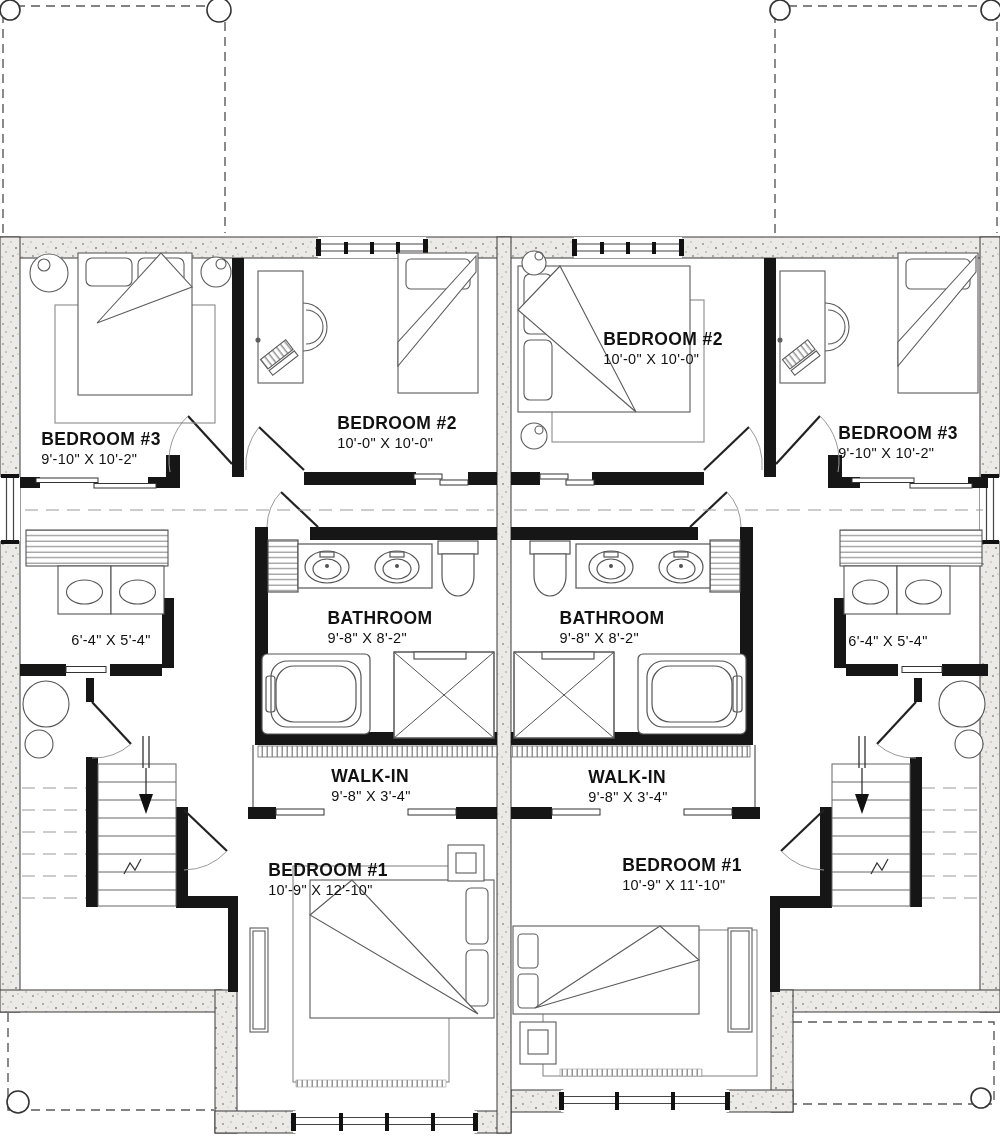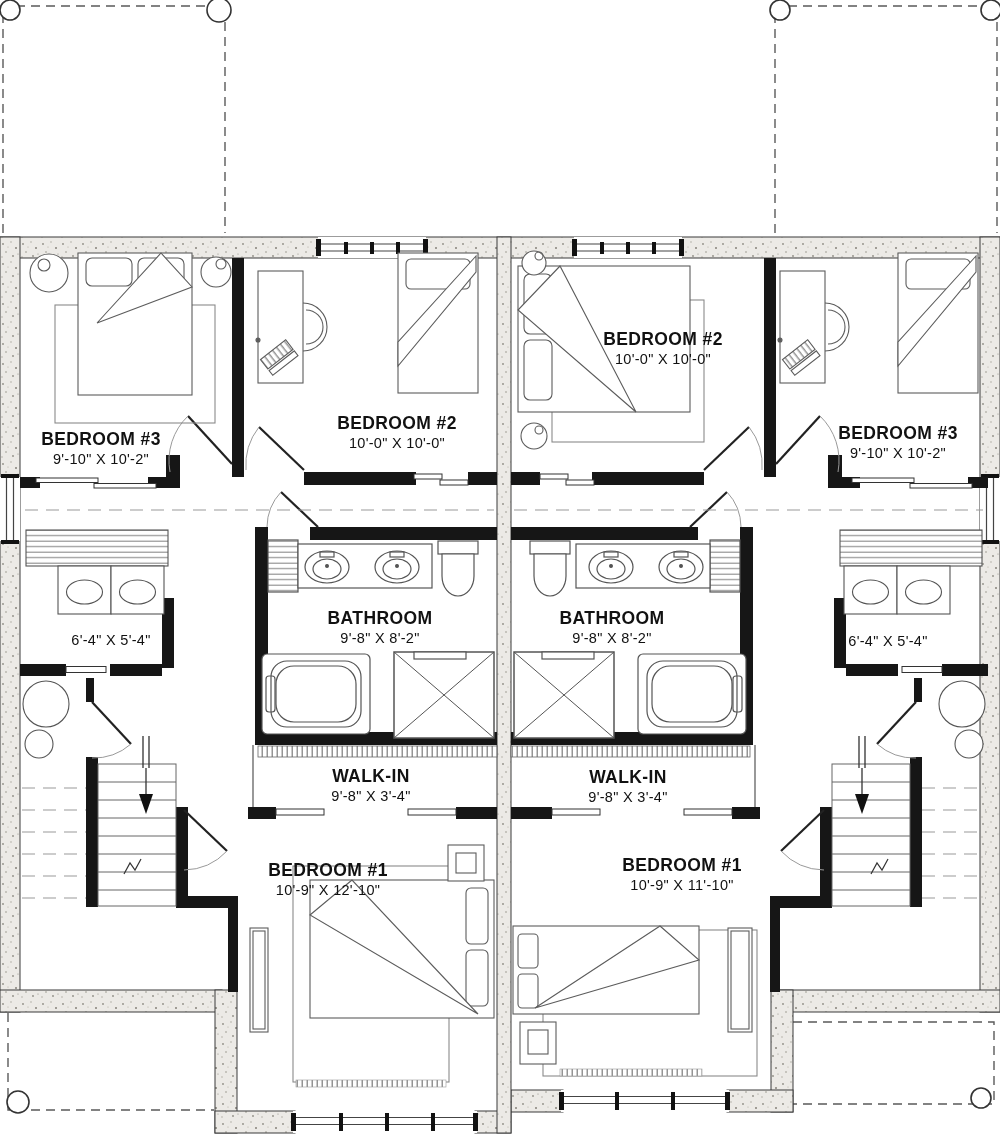--- a/index.html
+++ b/index.html
@@ -1,19 +1,19 @@
 <!DOCTYPE html>
 <html><head>
 <meta charset="utf-8">
 <style>
   html,body{margin:0;padding:0;background:#ffffff;}
   .stage{position:relative;width:1000px;height:1136px;background:#ffffff;overflow:hidden;
          font-family:"Liberation Sans","DejaVu Sans",sans-serif;}
   .stage svg{position:absolute;left:0;top:0;}
-  .room-label{position:absolute;transform:translate(-50%,-50%);text-align:center;
+  .room-label{position:absolute;transform:translate(-50%,-50%);
               white-space:nowrap;color:#111;z-index:5;}
   .rname{font-size:17.5px;font-weight:700;letter-spacing:.4px;line-height:1.22;}
   .rdims{font-size:14.5px;font-weight:400;letter-spacing:.3px;line-height:1.25;}
 </style>
 </head>
 <body>
 
 <div class="stage">
 
 <svg width="1000" height="1136" viewBox="0 0 1000 1136" aria-hidden="true">

